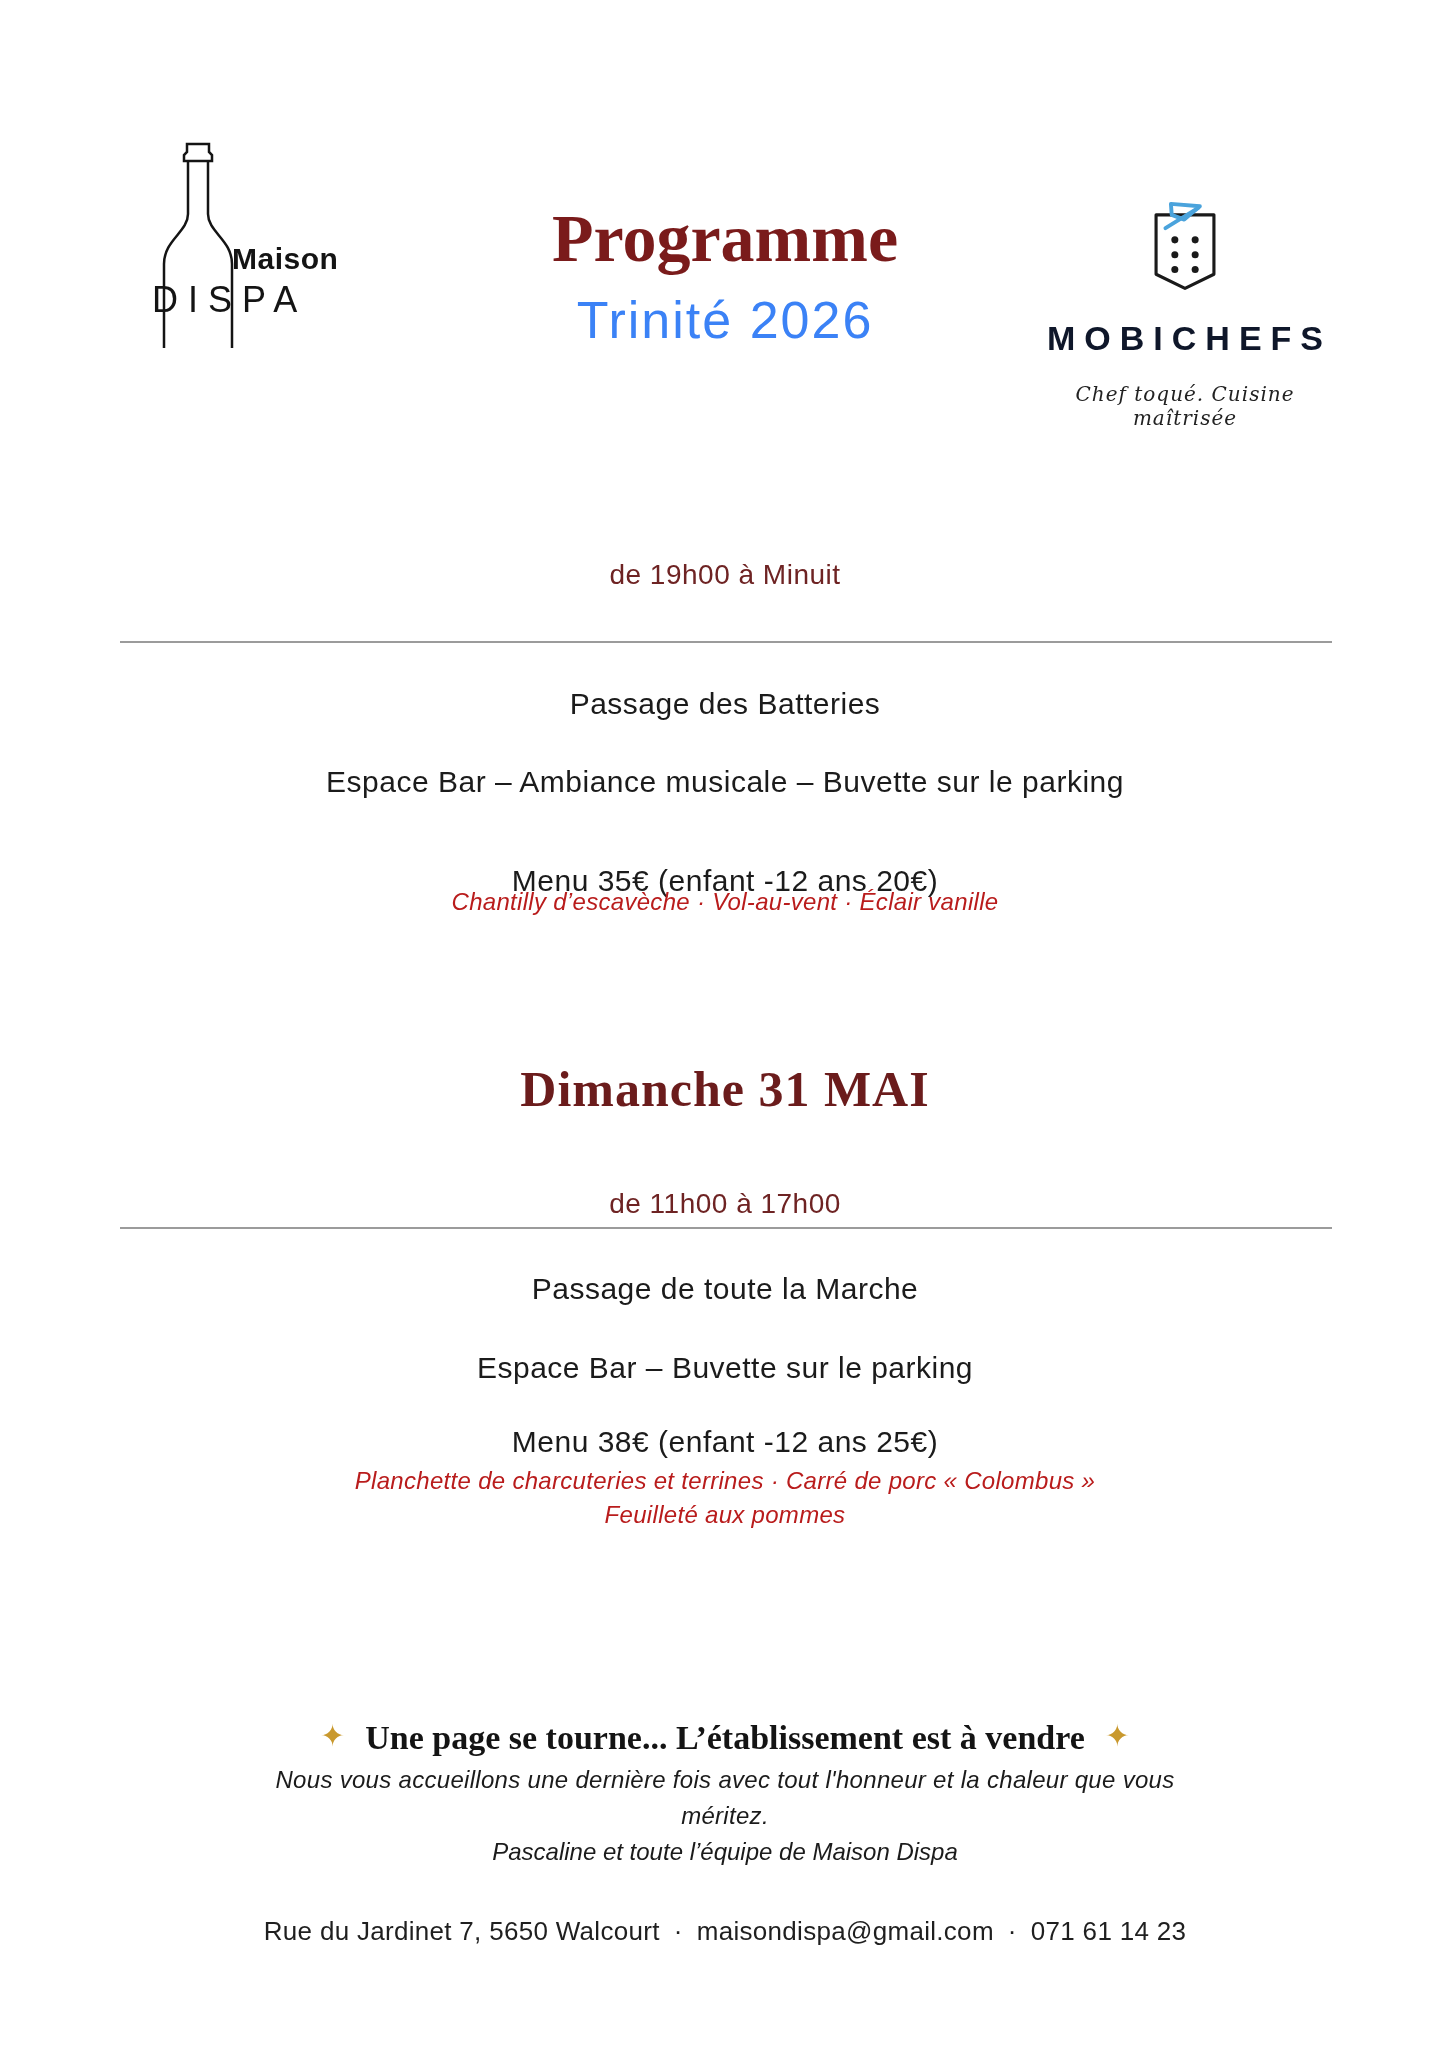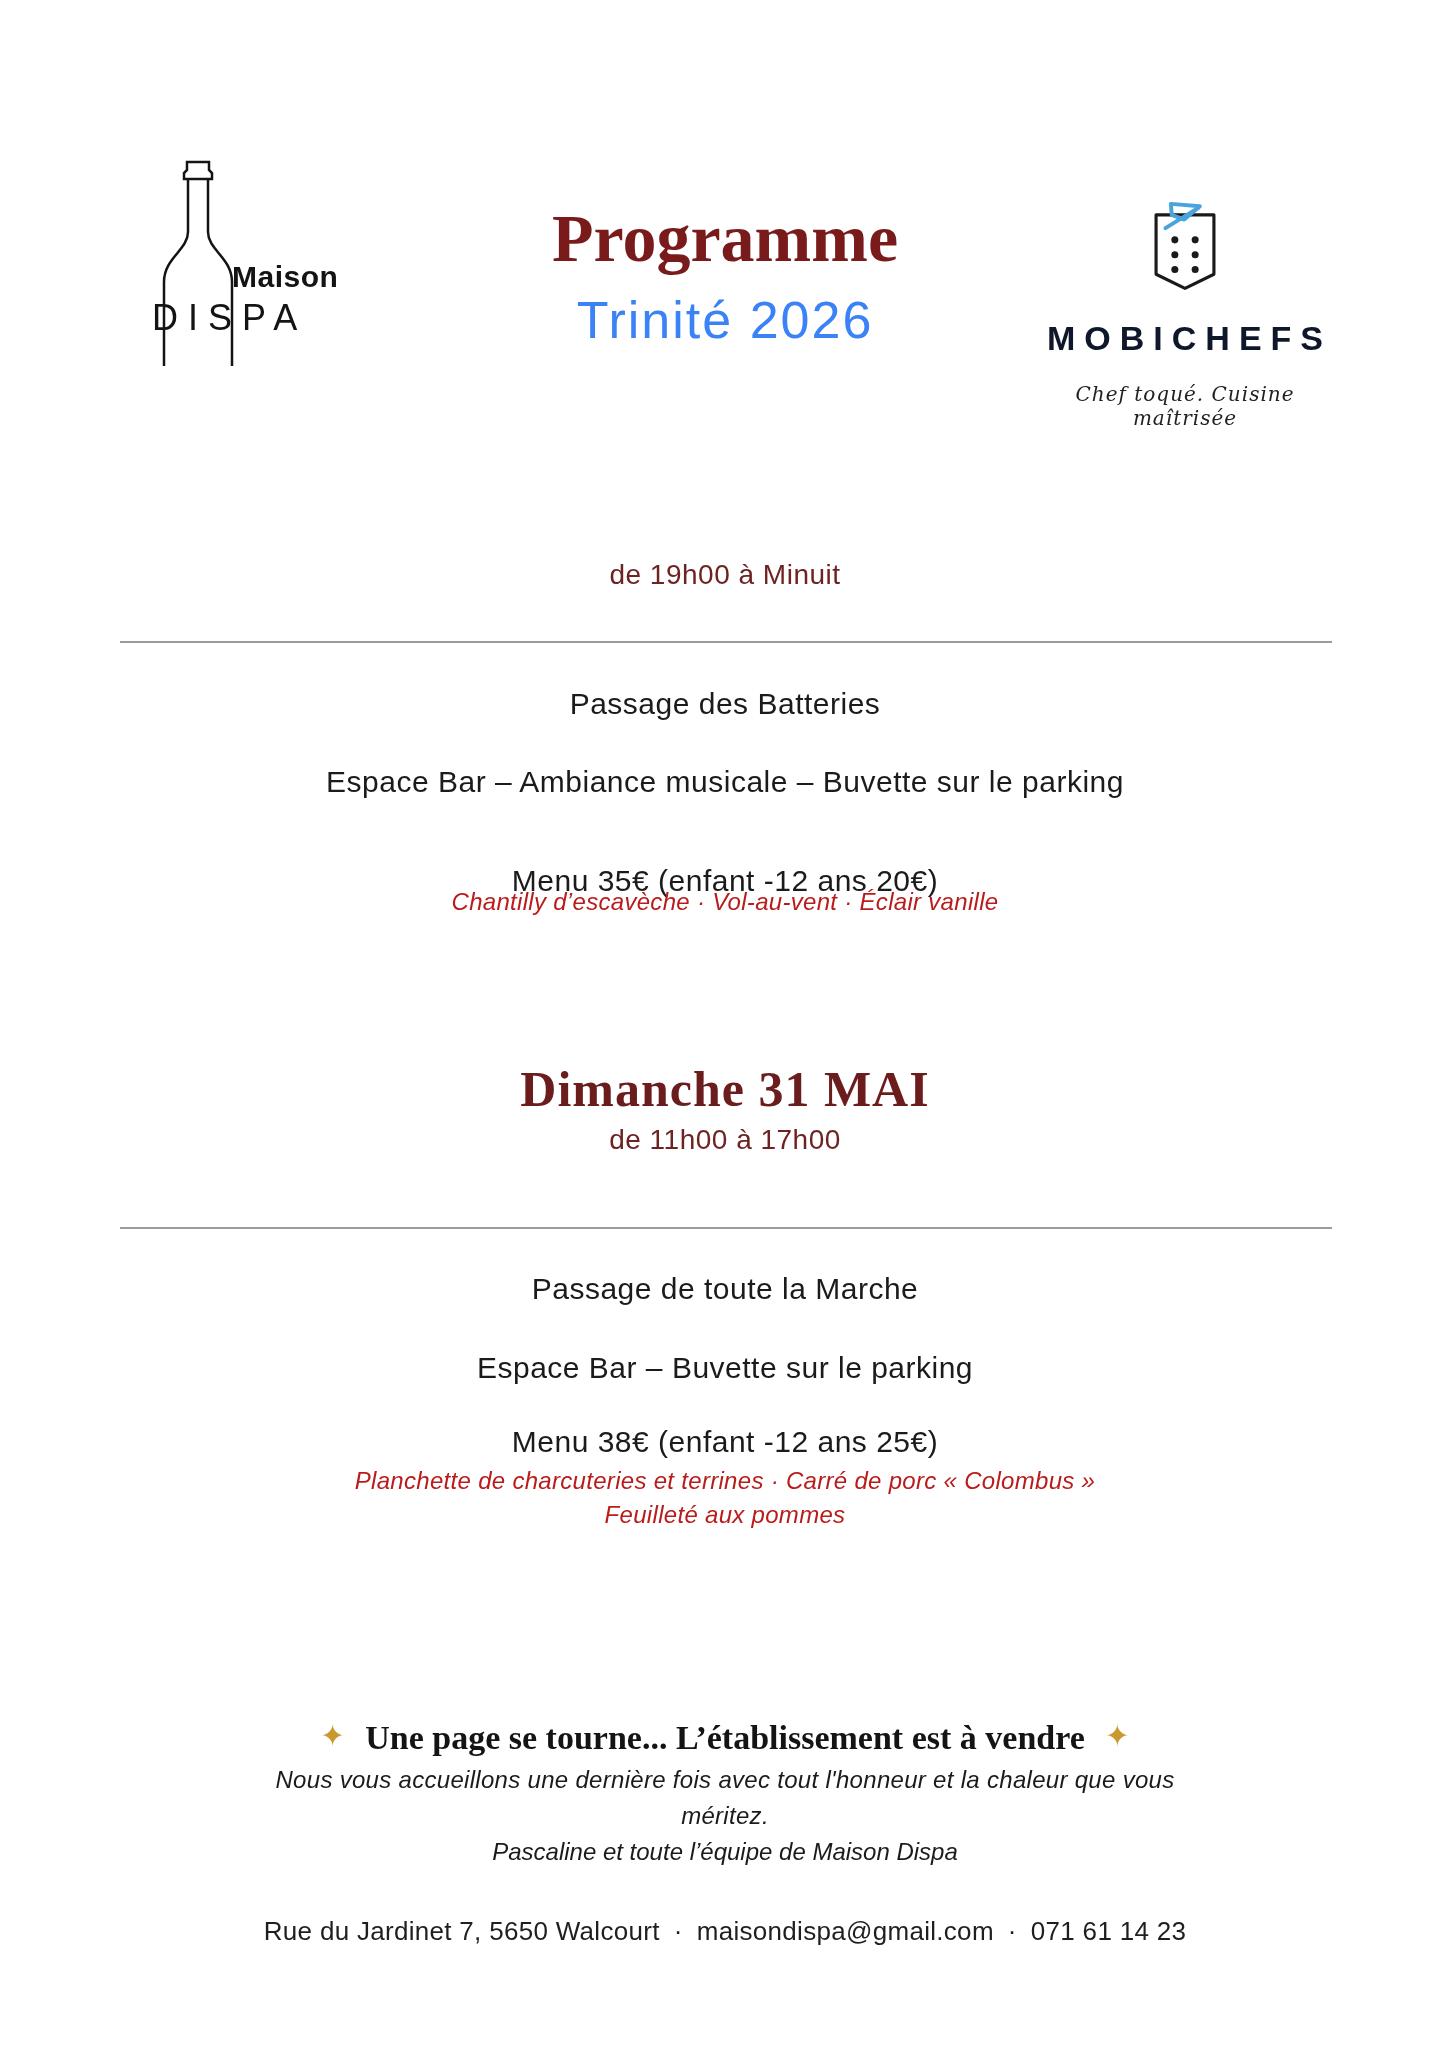--- a/index.html
+++ b/index.html
@@ -3,21 +3,21 @@
 <meta charset="utf-8">
 <style>
   html,body { margin:0; padding:0; background:#ffffff; }
   .page {
     position:relative; width:1450px; height:2048px; background:#ffffff;
     font-family:"Liberation Sans", sans-serif; overflow:hidden;
   }
   .abs { position:absolute; left:0; width:1450px; text-align:center; }
 
   
-  .logo-left { position:absolute; left:140px; top:158px; width:270px; height:225px; }
+  .logo-left { position:absolute; left:140px; top:140px; width:270px; height:225px; }
   .bottle-svg { position:absolute; left:12px; top:0; }
   .maison { position:absolute; left:92px; top:102px; font-size:30px; font-weight:700; color:#141414; letter-spacing:0.5px; }
   .dispa  { position:absolute; left:12px; top:142px; font-size:36px; font-weight:200; letter-spacing:10px; color:#141414; line-height:1; }
 
   
   .title-block { top:204px; }
   .title    { font-family:"Liberation Serif", serif; font-weight:700; font-size:68px; line-height:1; color:#7a1b1b; }
   .subtitle { margin-top:22px; font-size:52px; line-height:1; color:#3b82f6; letter-spacing:2px; }
 
   
@@ -79,21 +79,21 @@
   </div>
 
   <div class="abs time" style="top:559px">de 19h00 à Minuit</div>
   <div class="divider" style="top:641px"></div>
   <div class="abs body-line" style="top:687px">Passage des Batteries</div>
   <div class="abs body-line" style="top:765px">Espace Bar – Ambiance musicale – Buvette sur le parking</div>
   <div class="abs body-line" style="top:864px">Menu 35€ (enfant -12 ans 20€)</div>
   <div class="abs detail" style="top:888px">Chantilly d’escavèche · Vol-au-vent · Éclair vanille</div>
 
   <div class="abs h-day" style="top:1064px">Dimanche 31 MAI</div>
-  <div class="abs time" style="top:1124px">de 11h00 à 17h00</div>
+  <div class="abs time" style="top:1188px">de 11h00 à 17h00</div>
   <div class="divider" style="top:1227px"></div>
   <div class="abs body-line" style="top:1272px">Passage de toute la Marche</div>
   <div class="abs body-line" style="top:1351px">Espace Bar – Buvette sur le parking</div>
   <div class="abs body-line" style="top:1425px">Menu 38€ (enfant -12 ans 25€)</div>
   <div class="abs detail" style="top:1467px">Planchette de charcuteries et terrines · Carré de porc « Colombus »</div>
   <div class="abs detail" style="top:1501px">Feuilleté aux pommes</div>
 
   <div class="abs closing-head">
     <span class="star">✦</span><span>Une page se tourne... L’établissement est à vendre</span><span class="star">✦</span>
   </div>

